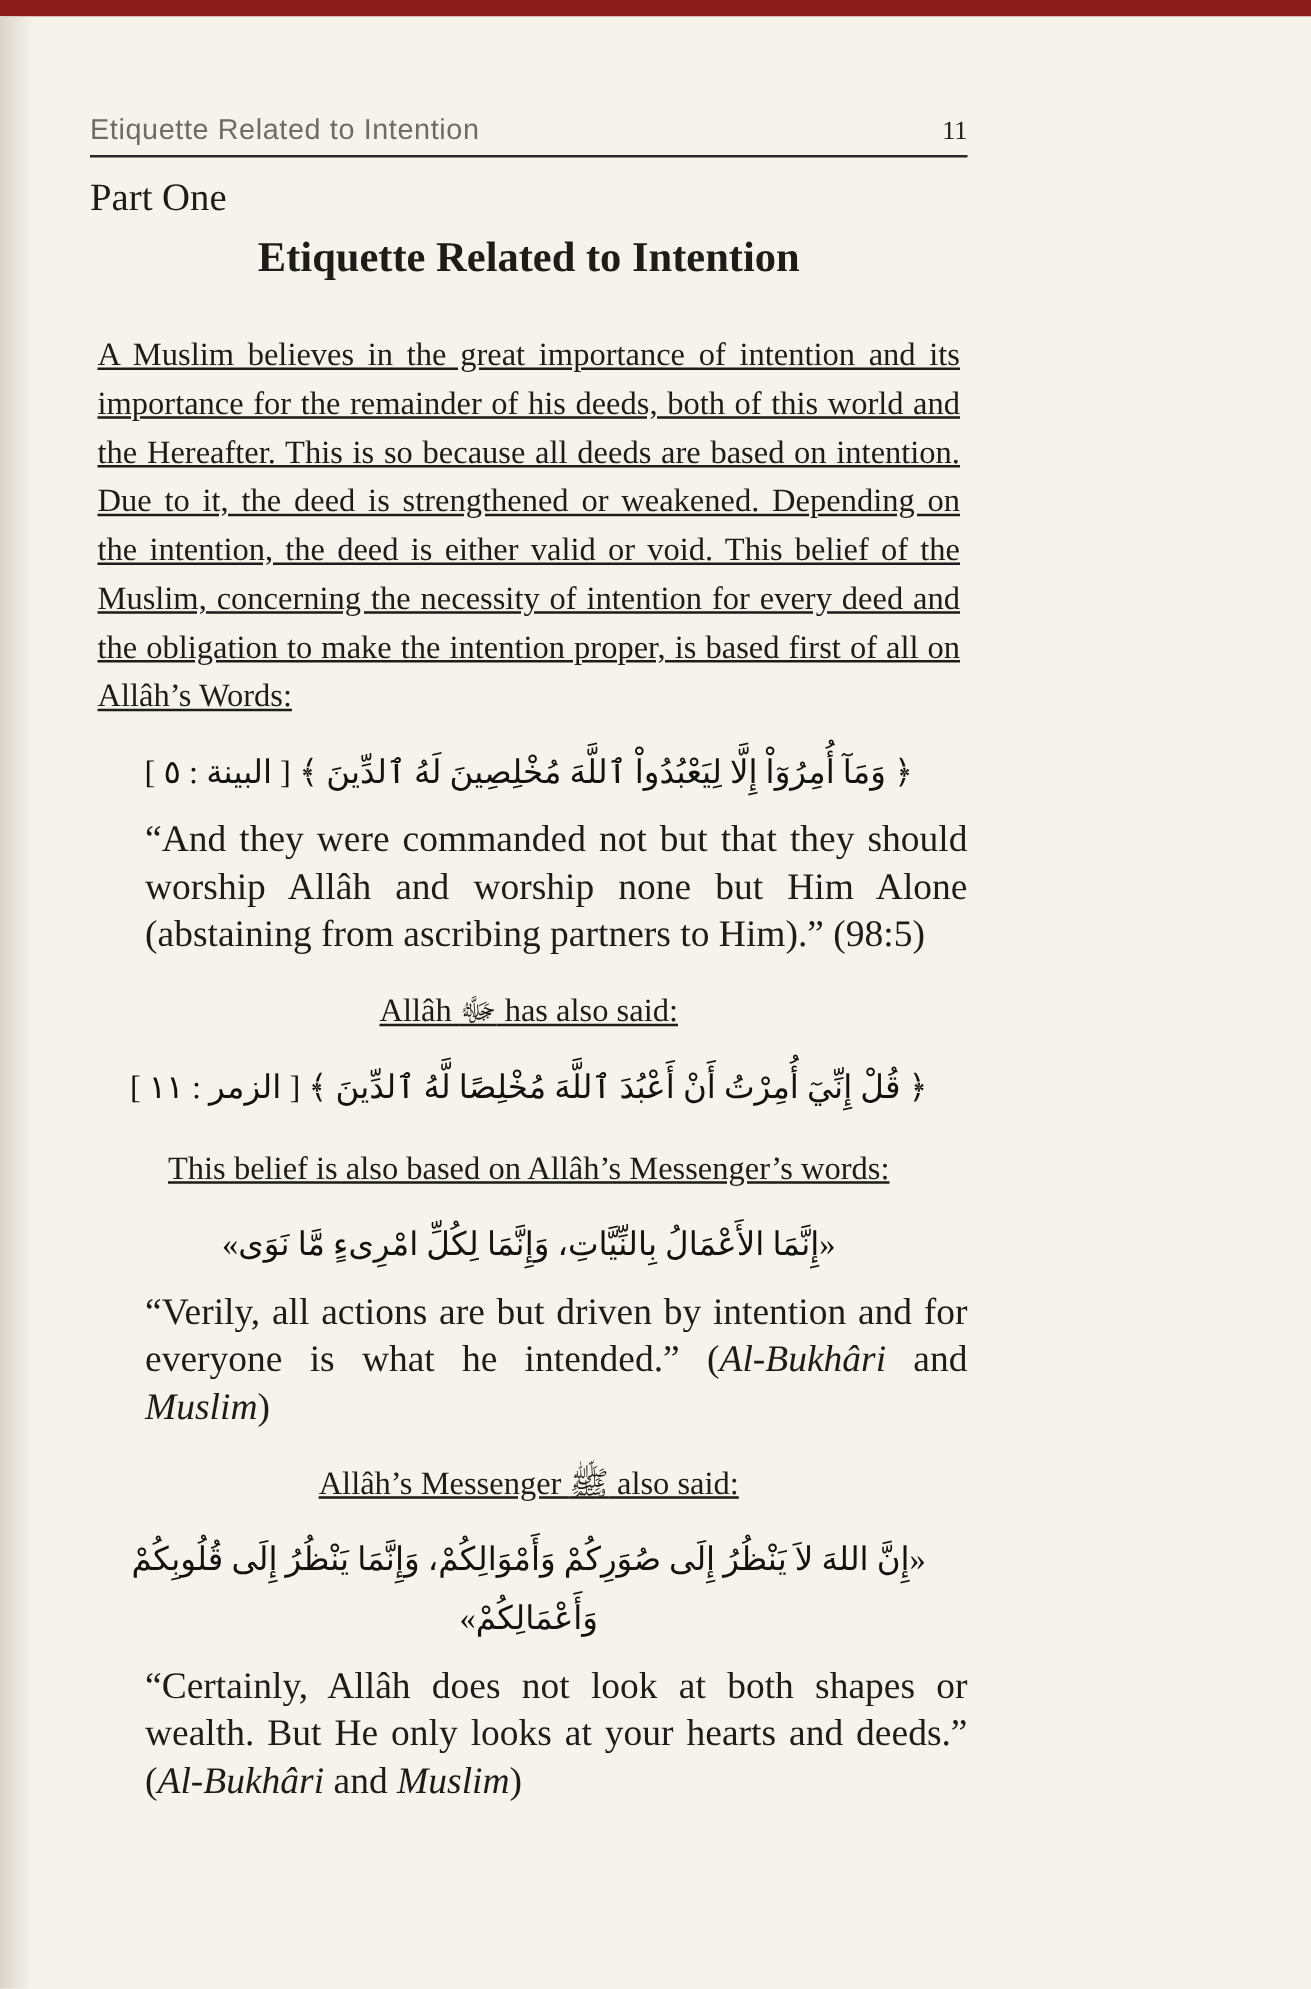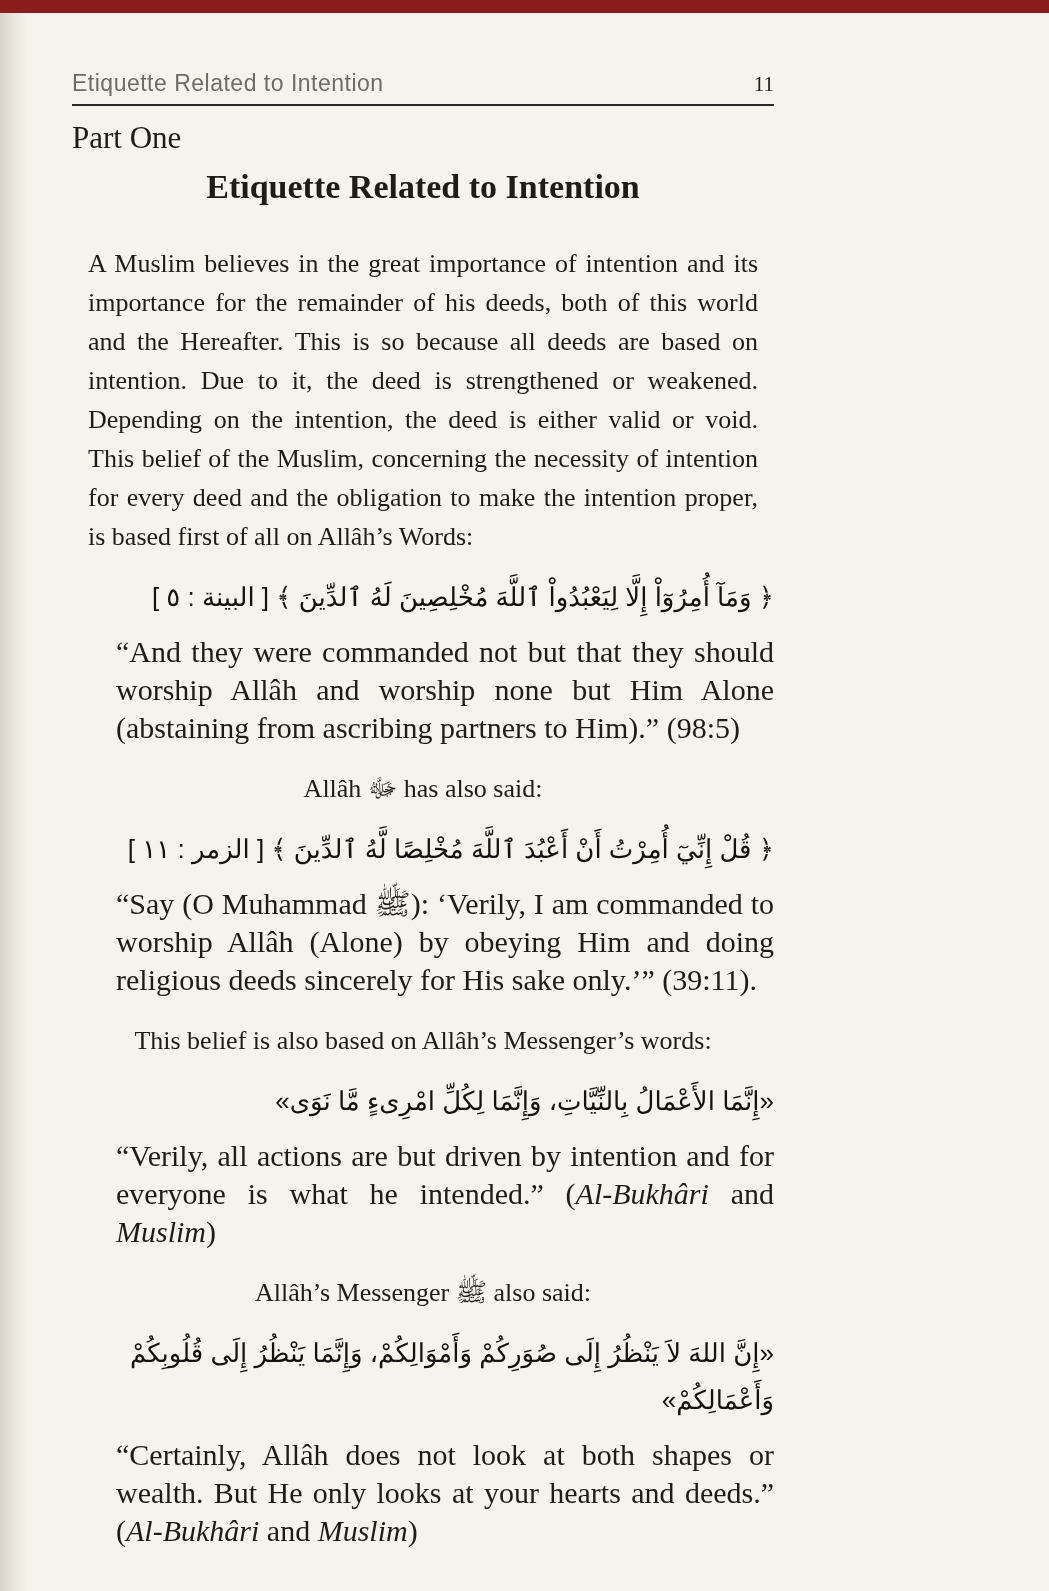--- a/index.html
+++ b/index.html
@@ -23,21 +23,21 @@
   }
   .left-shadow {
     position: absolute;
     top: 13px; left: 0;
     width: 26px; height: 1578px;
     background: linear-gradient(to right, #d9d5cb, rgba(246,243,236,0));
     pointer-events: none;
   }
   .page {
     position: absolute;
-    top: 8px; left: 0;
+    top: 28px; left: 0;
     width: 884px;
     box-sizing: border-box;
     padding: 62px 110px 0 72px;
   }
   .header {
     display: flex;
     justify-content: space-between;
     align-items: flex-end;
   }
   .running-title {
@@ -63,30 +63,31 @@
   .chapter-title {
     font-size: 34px;
     font-weight: bold;
     text-align: center;
     margin: 12px 0 0 0;
   }
   .body-par {
     font-size: 26px;
     line-height: 39px;
     text-align: justify;
-    margin: 16px;
+    margin: 6px;
+    text-decoration: underline;
   }
   .intro { margin-top: 38px; }
   .lead-in { margin-top: 22px; text-align: center; }
   .arabic {
     direction: rtl;
-    font-family: Liberation Sans, sans-serif;
+    font-family: Liberation Serif, serif;
     font-size: 26px;
     line-height: 47px;
-    text-align: right;
+    text-align: center;
     margin: 18px 0 0 0;
     color: #14120f;
   }
   .translation {
     font-size: 30px;
     line-height: 38px;
     text-align: justify;
     margin: 12px 0 0 44px;
   }
   .italic { font-style: italic; }
@@ -109,21 +110,20 @@
   <h1 class="chapter-title">Etiquette Related to Intention</h1>
 
   <p class="body-par intro">A Muslim believes in the great importance of intention and its importance for the remainder of his deeds, both of this world and the Hereafter. This is so because all deeds are based on intention. Due to it, the deed is strengthened or weakened. Depending on the intention, the deed is either valid or void. This belief of the Muslim, concerning the necessity of intention for every deed and the obligation to make the intention proper, is based first of all on Allâh’s Words:</p>
 
   <div class="arabic" dir="rtl">﴿ وَمَآ أُمِرُوٓاْ إِلَّا لِيَعْبُدُواْ ٱللَّهَ مُخْلِصِينَ لَهُ ٱلدِّينَ ﴾ [ البينة : ٥ ]</div>
   <p class="translation">“And they were commanded not but that they should worship Allâh and worship none but Him Alone (abstaining from ascribing partners to Him).” (98:5)</p>
 
   <p class="body-par lead-in">Allâh ﷻ has also said:</p>
 
   <div class="arabic" dir="rtl">﴿ قُلْ إِنِّيٓ أُمِرْتُ أَنْ أَعْبُدَ ٱللَّهَ مُخْلِصًا لَّهُ ٱلدِّينَ ﴾ [ الزمر : ١١ ]</div>
-  <p class="translation">“Say (O Muhammad ﷺ): ‘Verily, I am commanded to worship Allâh (Alone) by obeying Him and doing religious deeds sincerely for His sake only.’” (39:11).</p>
 
   <p class="body-par lead-in">This belief is also based on Allâh’s Messenger’s words:</p>
 
   <div class="arabic" dir="rtl">«إِنَّمَا الأَعْمَالُ بِالنِّيَّاتِ، وَإِنَّمَا لِكُلِّ امْرِىءٍ مَّا نَوَى»</div>
   <p class="translation"><span>“Verily, all actions are but driven by intention and for everyone is what he intended.” (</span><span class="italic">Al-Bukhâri</span><span> and </span><span class="italic">Muslim</span><span>)</span></p>
 
   <p class="body-par lead-in">Allâh’s Messenger ﷺ also said:</p>
 
   <div class="arabic" dir="rtl">«إِنَّ اللهَ لاَ يَنْظُرُ إِلَى صُوَرِكُمْ وَأَمْوَالِكُمْ، وَإِنَّمَا يَنْظُرُ إِلَى قُلُوبِكُمْ وَأَعْمَالِكُمْ»</div>
   <p class="translation"><span>“Certainly, Allâh does not look at both shapes or wealth. But He only looks at your hearts and deeds.” (</span><span class="italic">Al-Bukhâri</span><span> and </span><span class="italic">Muslim</span><span>)</span></p>

